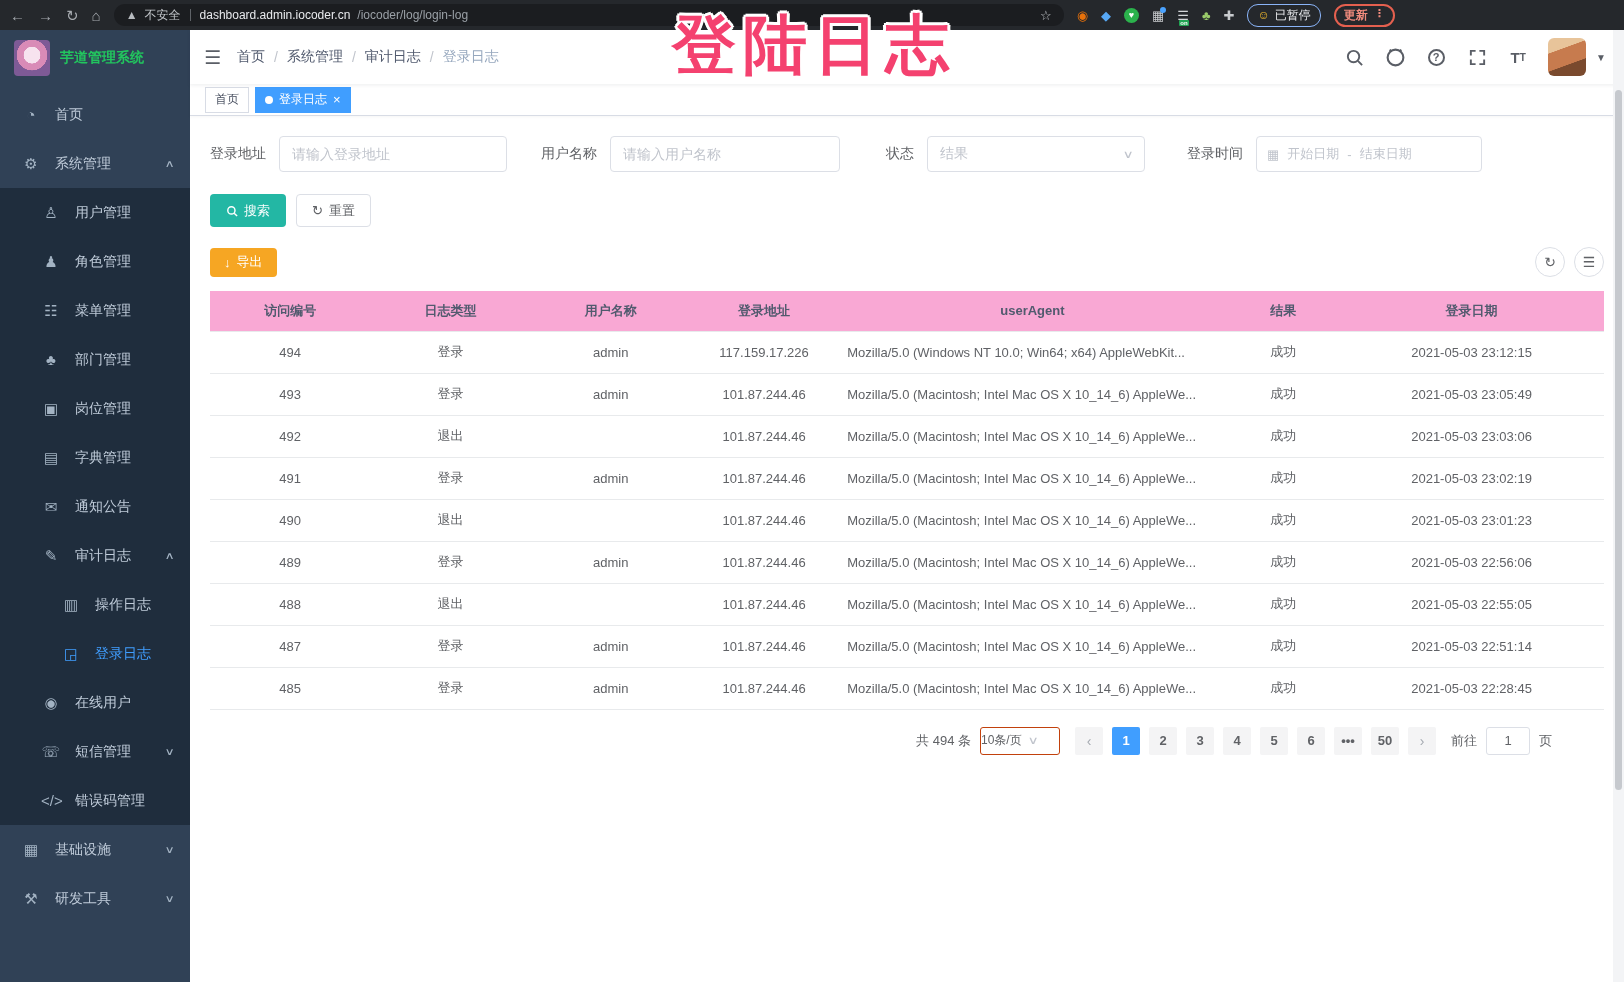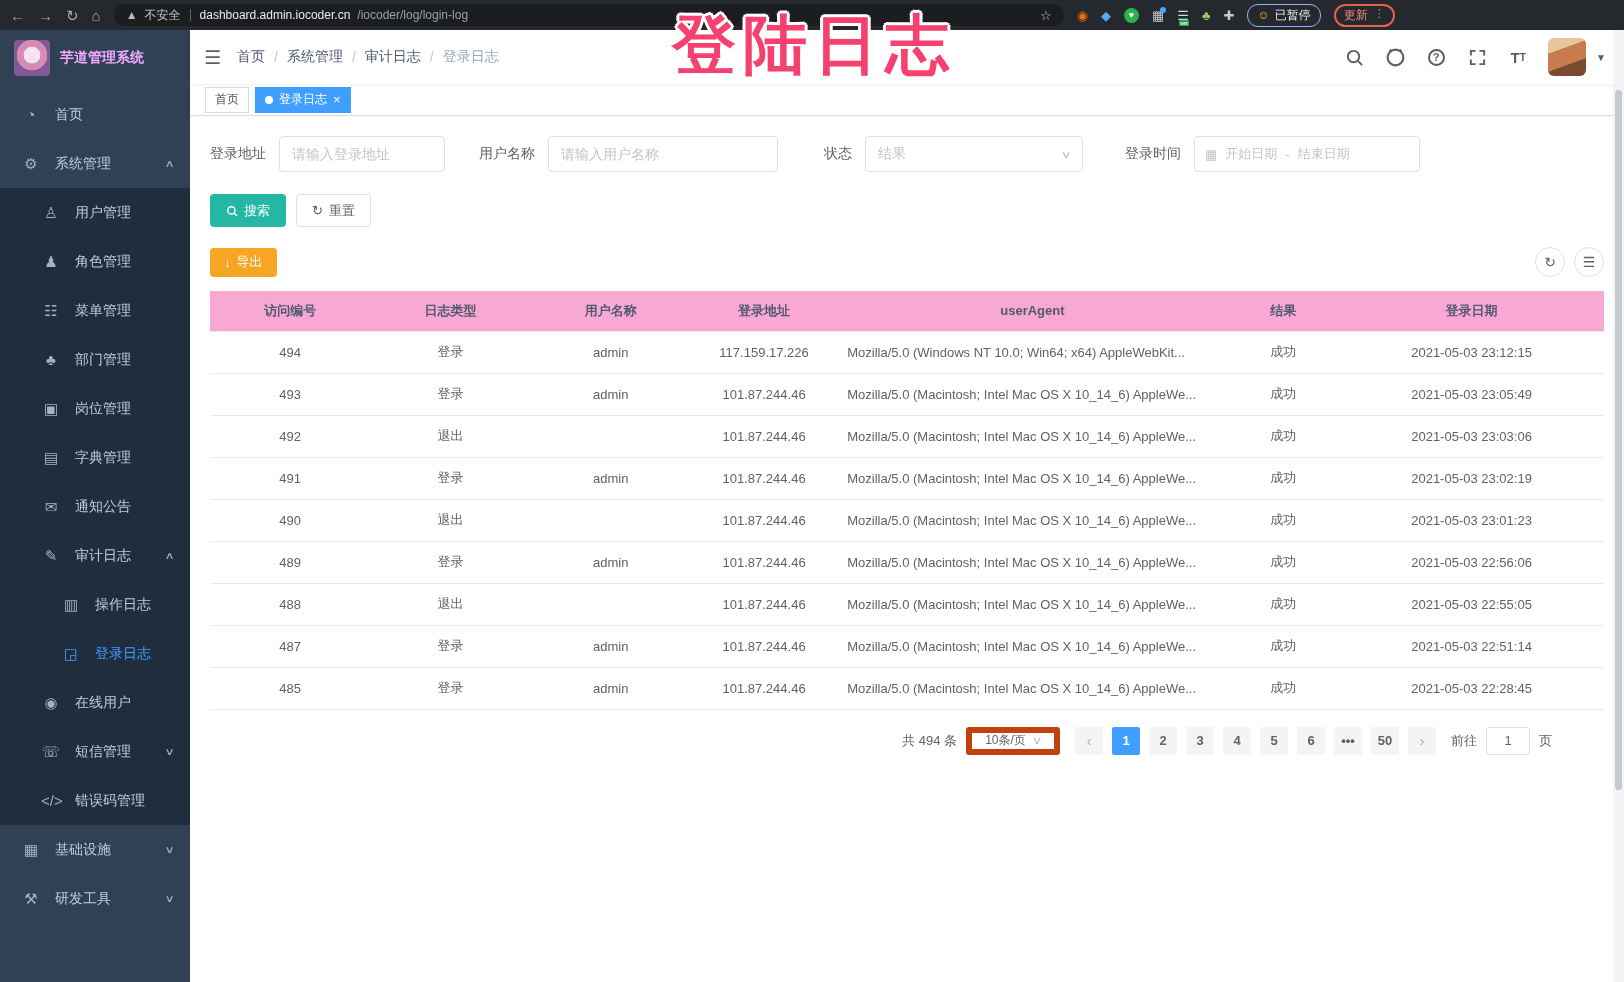--- a/index.html
+++ b/index.html
@@ -30,37 +30,37 @@
   .ext-grid .dot{ position:absolute; right:-2px; top:-2px; width:6px; height:6px;
     border-radius:50%; background:#4aa3ff;}
   .ext-list{ color:#d3d6d9;}
   .ext-list .onb{ position:absolute; left:2px; bottom:-4px; background:#21a453; color:#fff;
     font-size:6px; padding:0 1px; border-radius:1px; font-weight:bold;}
   .ext-leaf{ color:#9acb6a;} .ext-puzzle{ color:#c8cbce;}
   .pill-paused{ display:flex; align-items:center; gap:5px; border:1px solid #8ab4f8;
     border-radius:11px; padding:2px 9px; font-size:12px; color:#e8eaed; cursor:pointer;}
   .pill-paused .face{ color:#fbc02d; font-size:12px;}
   .pill-update{ display:flex; align-items:flex-start; gap:6px; border:2px solid #e5604f;
-    border-radius:12px; padding:1px 8px; font-size:12px; color:#ef8b7d; cursor:pointer;}
+    border-radius:12px; padding:1px 8px; font-size:12px; color:#ef8b7d; cursor:pointer;font-weight:bold;}
   .pill-update .kebab{ color:#ef8b7d; font-size:11px;}
 
   
   .watermark{ position:absolute; left:672px; top:2px; z-index:60; pointer-events:none;
     font-size:64px; font-weight:bold; letter-spacing:7px; color:var(--watermark);
     text-shadow:-2px -2px 0 #fff, 2px -2px 0 #fff, -2px 2px 0 #fff, 2px 2px 0 #fff,
       0 -3px 0 #fff, 0 3px 0 #fff, -3px 0 0 #fff, 3px 0 0 #fff;}
 
   
   .app{ display:flex; height:952px;}
   .sidebar{ width:190px; background:var(--sidebar-bg); color:#bfcbd9; flex:none;
     overflow:hidden;}
   .logo-row{ height:56px; display:flex; align-items:center; padding-left:14px; gap:10px;}
   .logo-img{ width:36px; height:36px; border-radius:4px;
     background:radial-gradient(circle at 50% 42%, #f7e3ef 0 30%, #d98bb7 31% 55%, #7e5a96 56% 100%);}
-  .logo-title{ color:#f0abfc; font-weight:bold; font-size:14px;}
+  .logo-title{ color:#22c55e; font-weight:bold; font-size:14px;}
   .menu{ margin-top:4px;}
   .menu-item{ height:49px; display:flex; align-items:center; font-size:14px;
     cursor:pointer; position:relative; color:#bfcbd9;}
   .menu-item.sub{ background:var(--submenu-bg);}
   .menu-item.lvl0{ padding-left:21px;} .menu-item.lvl1{ padding-left:41px;}
   .menu-item.lvl2{ padding-left:61px;}
   .menu-item .mi{ width:20px; margin-right:14px; text-align:center; font-size:15px;
     color:#a3b3c3; flex:none;}
   .menu-item.active, .menu-item.active .mi{ color:var(--accent);}
   .menu-item .caret{ position:absolute; right:17px; font-size:10px; color:#a3b3c3;
@@ -97,21 +97,21 @@
   .tag .tdot{ width:8px; height:8px; border-radius:50%; background:#fff;}
   .tag .tclose{ font-size:13px; line-height:1;}
 
   
   .content{ flex:1; padding:20px 20px 0 20px; position:relative;}
   .filter-row{ display:flex; align-items:center; font-size:14px; color:#606266;}
   .f-label{ margin-right:13px; flex:none;}
   .el-input{ height:36px; border:1px solid #dcdfe6; border-radius:4px; padding:0 12px;
     font-size:14px; color:#606266; outline:none; font-family:inherit;}
   .el-input::placeholder{ color:#c0c4cc;}
-  .w1{ width:166px;} .w2{ width:230px;}
+  .w1{ width:228px;} .w2{ width:230px;}
   .ml1{ margin-left:34px;} .ml2{ margin-left:46px;} .ml3{ margin-left:42px;}
   .el-select{ width:218px; height:36px; border:1px solid #dcdfe6; border-radius:4px;
     display:flex; align-items:center; padding:0 12px; cursor:pointer; color:#c0c4cc;
     justify-content:space-between;}
   .sel-caret{ font-size:11px; color:#c0c4cc; transform:scaleX(1.4);}
   .el-date{ width:226px; height:36px; border:1px solid #dcdfe6; border-radius:4px;
     display:flex; align-items:center; padding:0 10px; gap:8px; color:#c0c4cc; font-size:13px;
     cursor:pointer;}
   .date-sep{ color:#c0c4cc;}
 
@@ -134,22 +134,22 @@
     font-size:13px; color:#606266;}
   thead th{ background:#f9a8d4; color:#515a6e; font-weight:bold; height:40px;
     border-bottom:1px solid #e8eaec; text-align:center; }
   tbody td{ height:42px; border-bottom:1px solid #e8eaec; text-align:center;
     white-space:nowrap; overflow:hidden; text-overflow:ellipsis; padding:0 6px;}
   tbody td.agent{ text-align:left; padding-left:10px;}
 
   
   .pagination{ margin-top:17px; display:flex; align-items:center; justify-content:flex-end;
     margin-right:52px; gap:9px; font-size:13px; color:#606266;}
-  .page-size{ width:94px; height:28px; border:6px solid #c2410c; border-radius:3px;
-    display:flex; align-items:center; justify-content:center; gap:7px; font-size:12px;
+  .page-size{ width:80px; height:28px; border:1px solid #c2410c; border-radius:3px;
+    display:flex; align-items:center; gap:7px; font-size:12px;
     color:#606266; cursor:pointer; margin-right:6px;}
   .pg-btn{ min-width:28px; height:28px; padding:0 5px; background:#f4f4f5; border:none;
     border-radius:2px; color:#606266; font-size:13px; font-weight:bold; cursor:pointer;
     display:flex; align-items:center; justify-content:center; font-family:inherit;}
   .pg-btn.arrow{ font-weight:normal; font-size:14px; color:#a4a9b0;}
   .pg-btn.active{ background:var(--accent); color:#fff;}
   .goto-input{ width:44px; height:28px; border:1px solid #dcdfe6; border-radius:3px;
     text-align:center; font-size:13px; color:#606266; outline:none; font-family:inherit;}
   .goto-label{ margin-left:6px;}
 

